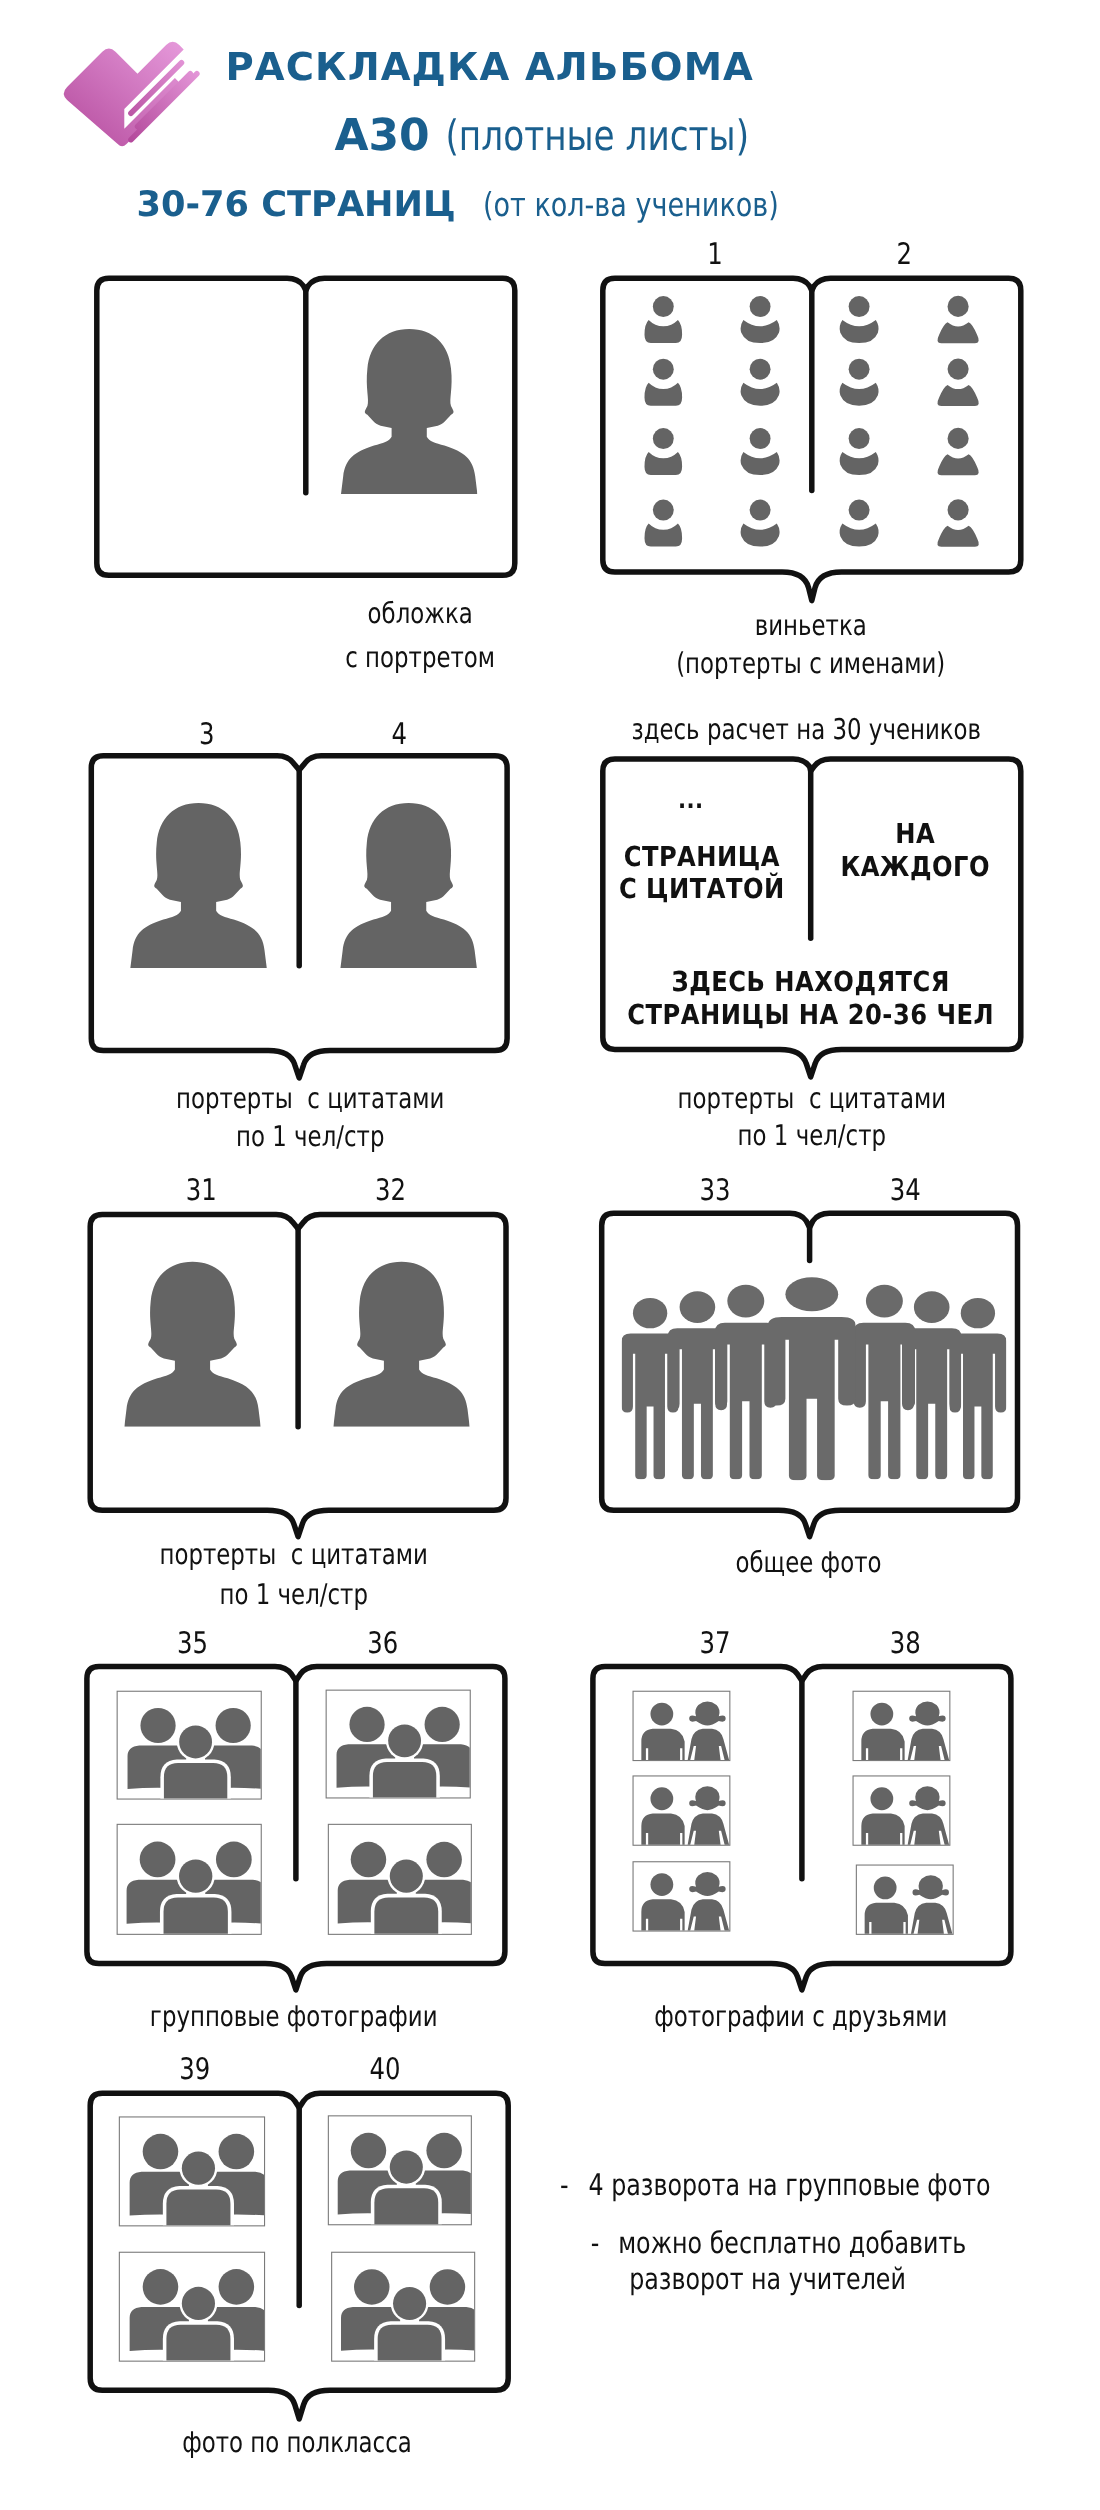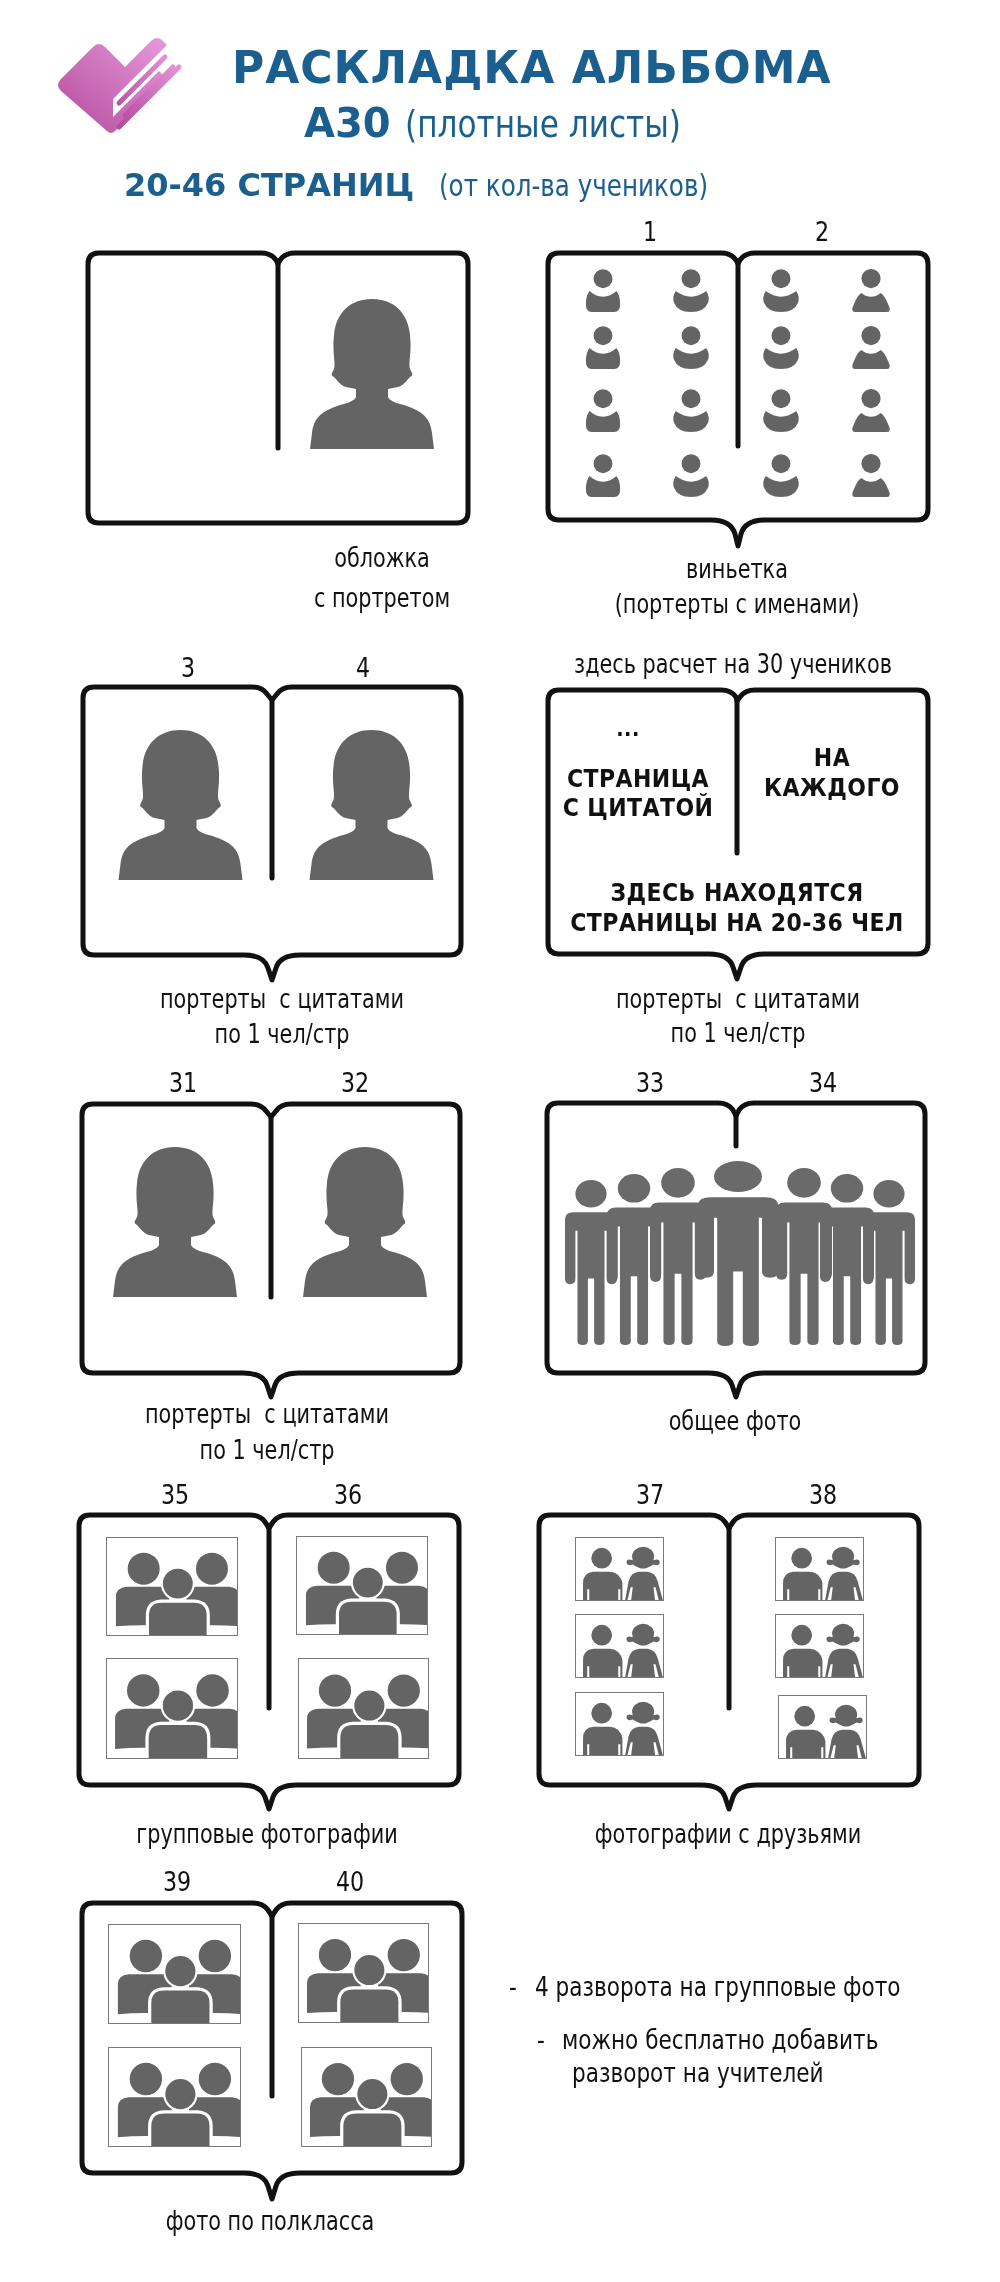--- a/index.html
+++ b/index.html
@@ -72,29 +72,29 @@
       <linearGradient id="lg" x1="0" y1="1" x2="1" y2="0">
         <stop offset="0" stop-color="#b44a9c"></stop>
         <stop offset="1" stop-color="#e69adb"></stop>
       </linearGradient>
     </defs>
     <path fill="url(#lg)" d="M6 58 Q0 52 6 46 L38 14 Q44 8 50 14 L70 34 L96 8 Q102 2 108 8 L112 12 L58 66 L58 84 L104 38 L112 46 L60 98 Q56 102 52 98 Z"></path>
     <path fill="none" stroke="url(#lg)" stroke-width="5" stroke-linecap="round" d="M64 70 L110 24 M70 82 L118 34 M64 94 L124 34"></path>
   </svg>
 </div>
 
-<div class="abs title" style="left:232px; top:42px; font-size:44px; letter-spacing:1px;">РАСКЛАДКА АЛЬБОМА</div>
+<div class="abs title" style="left:205px; top:42px; font-size:35px; letter-spacing:1px;">РАСКЛАДКА АЛЬБОМА</div>
 
 <div class="abs title" style="left:304px; top:100px; font-size:40px;">
   <span>A30</span>
   <span class="light" style="display:inline-block; font-size:38px; transform:scaleX(0.82); transform-origin:left center;">(плотные листы)</span>
 </div>
 
 <div class="abs title" style="left:124px; top:166px; font-size:32px;">
-  <span>20-46 СТРАНИЦ</span>
+  <span>30-76 СТРАНИЦ</span>
   <span class="light" style="display:inline-block; margin-left:14px; font-size:30px; transform:scaleX(0.82); transform-origin:left center;">(от кол-ва учеников)</span>
 </div>
 
 <div>
   <svg class="book-svg" style="left:85px; top:250px;" width="386" height="278" viewBox="0 0 386 278">
     <path d="M14 3 L176 3 Q186 3 191 10 L193 14 L195 10 Q200 3 210 3 L372 3 Q383 3 383 14 L383 262 Q383 273 372 273 L14 273 Q3 273 3 262 L3 14 Q3 3 14 3 Z" fill="none" stroke="#111" stroke-width="5"></path>
     <line x1="193" y1="14" x2="193" y2="198" stroke="#111" stroke-width="5" stroke-linecap="round"></line>
   </svg>
   <svg class="icon" style="left:310px; top:297px;" width="124" height="152">
       <use href="#portrait"></use>

